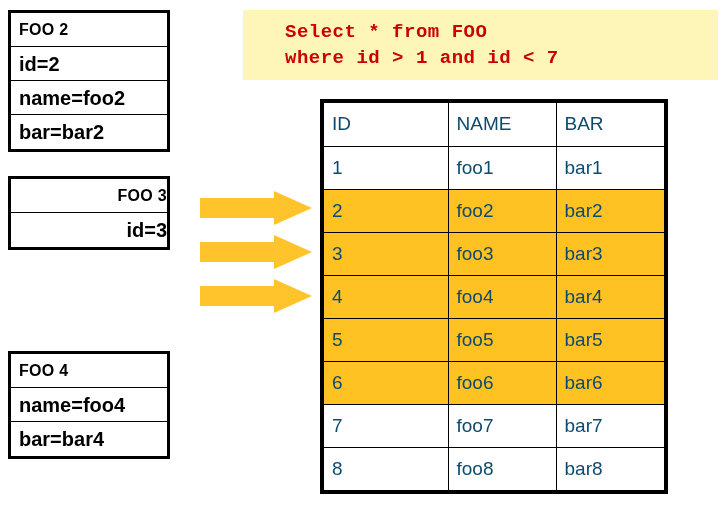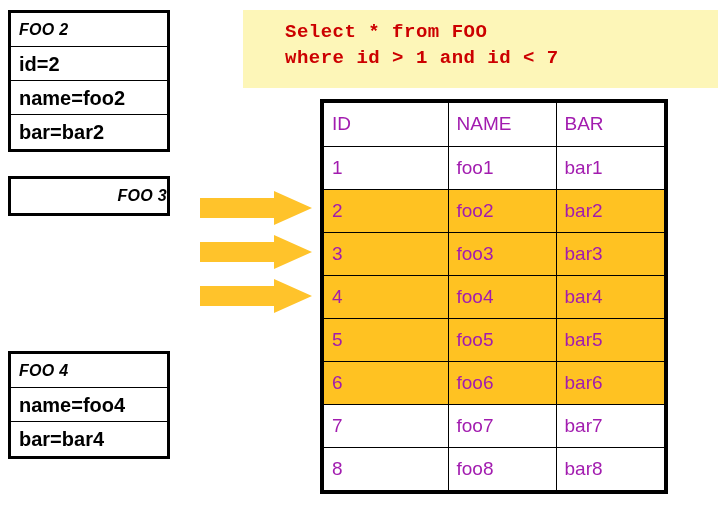--- a/index.html
+++ b/index.html
@@ -39,42 +39,41 @@
     white-space: nowrap;
     box-sizing: border-box;
   }
   .entity-row:last-child {
     border-bottom: none;
   }
   .entity-title {
     font-size: 16px;
     font-weight: bold;
     letter-spacing: 0.3px;
-    font-style: italic;
   }
 
   
   .arrow {
     position: absolute;
     left: 200px;
     width: 112px;
     height: 34px;
   }
   #arrow-0 { top: 191px; }
   #arrow-1 { top: 235px; }
   #arrow-2 { top: 279px; }
   .arrow svg { display: block; width: 112px; height: 34px; }
 
   
   #sql-box {
     position: absolute;
     left: 243px;
     top: 10px;
     width: 475px;
-    height: 78px;
+    height: 70px;
     background: #fdf6b8;
     box-sizing: border-box;
     padding: 9px 11px 0 42px;
   }
   .sql-line {
     font-family: "Liberation Mono", "DejaVu Sans Mono", monospace;
     font-size: 19px;
     font-weight: bold;
     color: #cc0000;
     line-height: 26px;
@@ -97,21 +96,21 @@
     border-collapse: collapse;
     width: 100%;
     table-layout: fixed;
   }
   #result-table th,
   #result-table td {
     border: 1px solid #000000;
     height: 43px;
     font-size: 19px;
     font-weight: normal;
-    color: #a21caf;
+    color: #0c4a6e;
     text-align: left;
     padding: 0 0 0 8px;
     box-sizing: border-box;
     white-space: nowrap;
     font-family: "Liberation Sans", sans-serif;
   }
   #result-table th { border-top: none; }
   #result-table tr > *:first-child { border-left: none; width: 124px; }
   #result-table tr > *:nth-child(2) { width: 108px; }
   #result-table tr > *:last-child { border-right: none; }
@@ -123,20 +122,21 @@
 
 <div class="entity-box" id="entity-0">
   <div class="entity-row entity-title">FOO 2</div>
   <div class="entity-row">id=2</div>
   <div class="entity-row">name=foo2</div>
   <div class="entity-row">bar=bar2</div>
 </div>
 
 <div class="entity-box" id="entity-1">
   <div class="entity-row entity-title">FOO 3</div>
+  <div class="entity-row">id=3</div>
 </div>
 
 <div class="entity-box" id="entity-2">
   <div class="entity-row entity-title">FOO 4</div>
   <div class="entity-row">name=foo4</div>
   <div class="entity-row">bar=bar4</div>
 </div>
 
 <div class="arrow" id="arrow-0">
   <svg viewBox="0 0 112 34" xmlns="http://www.w3.org/2000/svg" aria-hidden="true">

